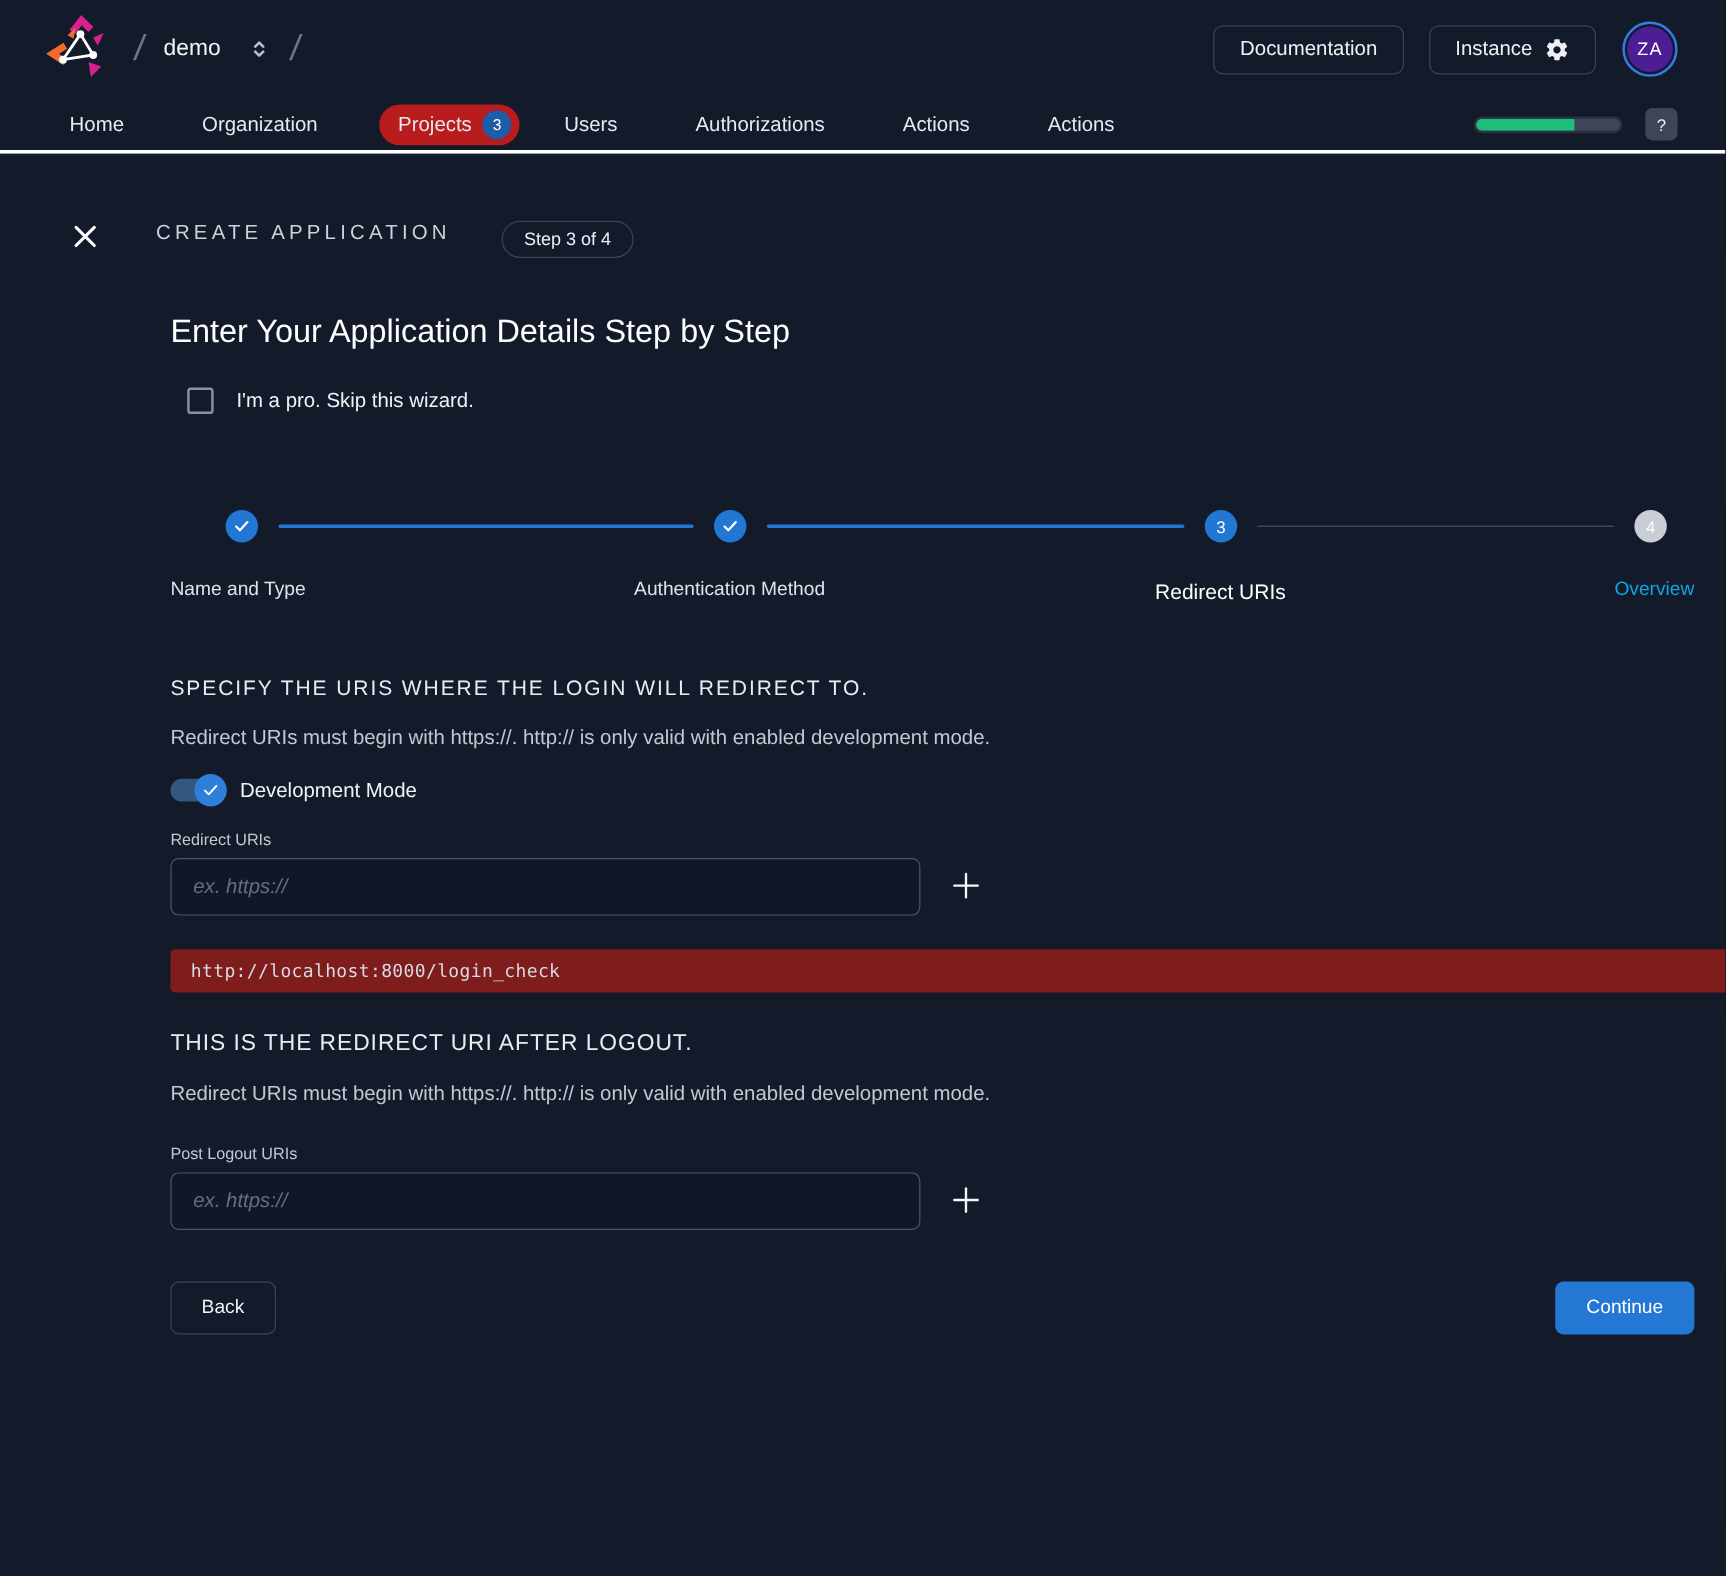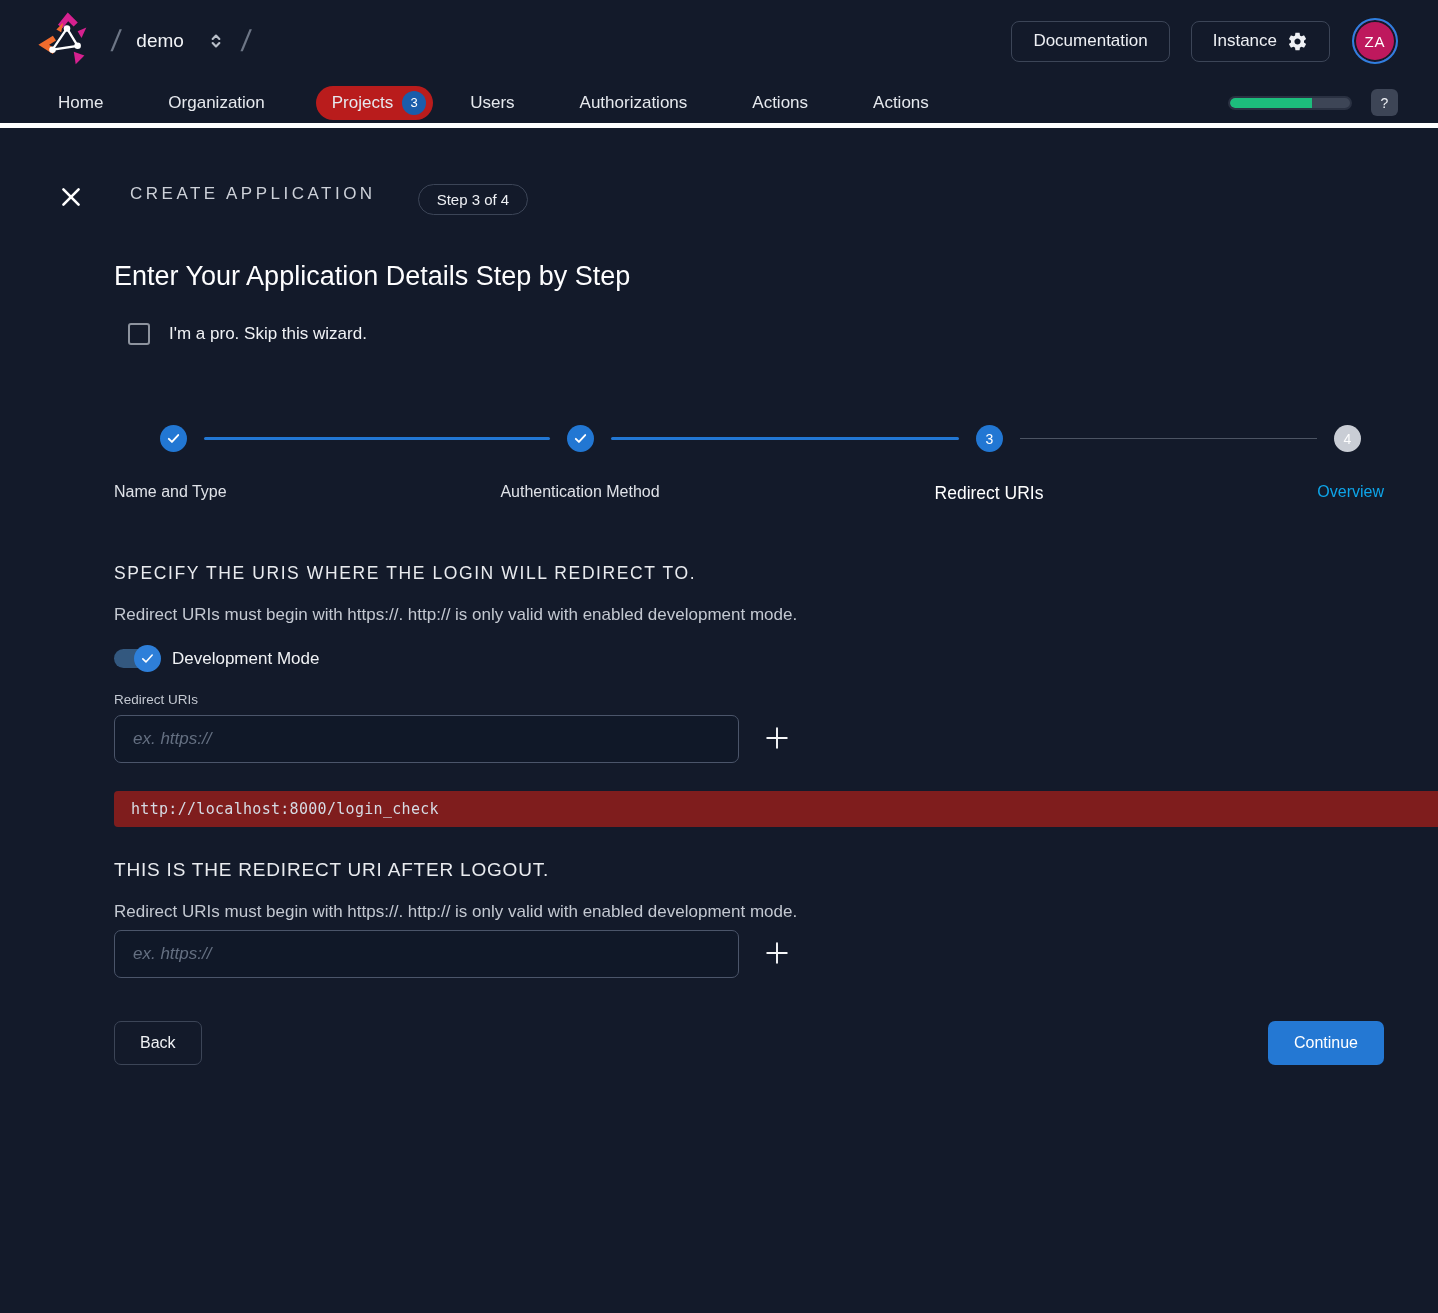--- a/index.html
+++ b/index.html
@@ -37,33 +37,33 @@
     border:1px solid #3c4557; border-radius:8px;
     background:transparent; color:#eef0f4;
     font-size:17px; font-family:inherit;
     cursor:pointer;
   }
   .top-btn + .top-btn { margin-left:21px; }
   .gear-icon { width:21px; height:21px; color:#eef0f4; }
   .avatar {
     width:46px; height:46px; margin-left:22px;
     border-radius:50%;
-    background:#be185d;
+    background:#4c1d95;
     border:2px solid #2f7fe0;
     box-shadow:0 0 0 2px #131a2a inset;
     display:flex; align-items:center; justify-content:center;
     color:#fff; font-size:15px; letter-spacing:1px;
     cursor:pointer;
   }
   
   .navbar {
     height:46px;
     display:flex; align-items:center;
     padding:0 40px 0 44px;
-    border-bottom:5px solid #ffffff;
+    border-bottom:3px solid #ffffff;
   }
   .nav-item {
     color:#e6e9ee; font-size:17px;
     margin-right:37px;
     padding:5px 14px; border-radius:17px;
     cursor:pointer; white-space:nowrap;
     display:flex; align-items:center; gap:9px;
   }
   .nav-item.active { background:#b91c1c; margin-right:23px; padding:5px 7px 5px 16px; }
   .nav-badge {
@@ -101,21 +101,21 @@
     margin-left:46px;
     font-size:17px; font-weight:500;
     letter-spacing:3.5px; color:#cdd1d9;
   }
   .step-pill {
     margin-left:42px;
     padding:6px 18px;
     border:1px solid #3c4557; border-radius:16px;
     font-size:15px; color:#eef0f4;
   }
-  .content { margin-left:56px; width:1270px; }
+  .content { margin-left:84px; width:1270px; }
   .h1 {
     margin-top:46px;
     font-size:27px; font-weight:500; color:#fdfdfe;
   }
   .skip-row {
     margin-top:31px; margin-left:14px;
     display:flex; align-items:center; gap:19px;
     cursor:pointer;
   }
   .checkbox {
@@ -365,20 +365,21 @@
           <svg viewBox="0 0 24 24" fill="none" stroke="currentColor" stroke-width="3.4" stroke-linecap="round">
               <path d="M5 5 L19 19"></path>
               <path d="M19 5 L5 19"></path>
             </svg>
         </button>
       </div>
 
       <div class="section-title logout">THIS IS THE REDIRECT URI AFTER LOGOUT.</div>
       <div class="section-desc">Redirect URIs must begin with https://. http:// is only valid with enabled development mode.</div>
 
+      <div class="field-label" style="margin-top:32px">Post Logout URIs</div>
       <div class="input-row">
         <input class="uri-input" type="text" placeholder="ex. https://" style="">
         <button class="add-btn" aria-label="add post logout uri">
           <svg viewBox="0 0 24 24" fill="none" stroke="currentColor" stroke-width="1.8" stroke-linecap="round">
               <path d="M12 3 L12 21"></path>
               <path d="M3 12 L21 12"></path>
             </svg>
         </button>
       </div>
 

